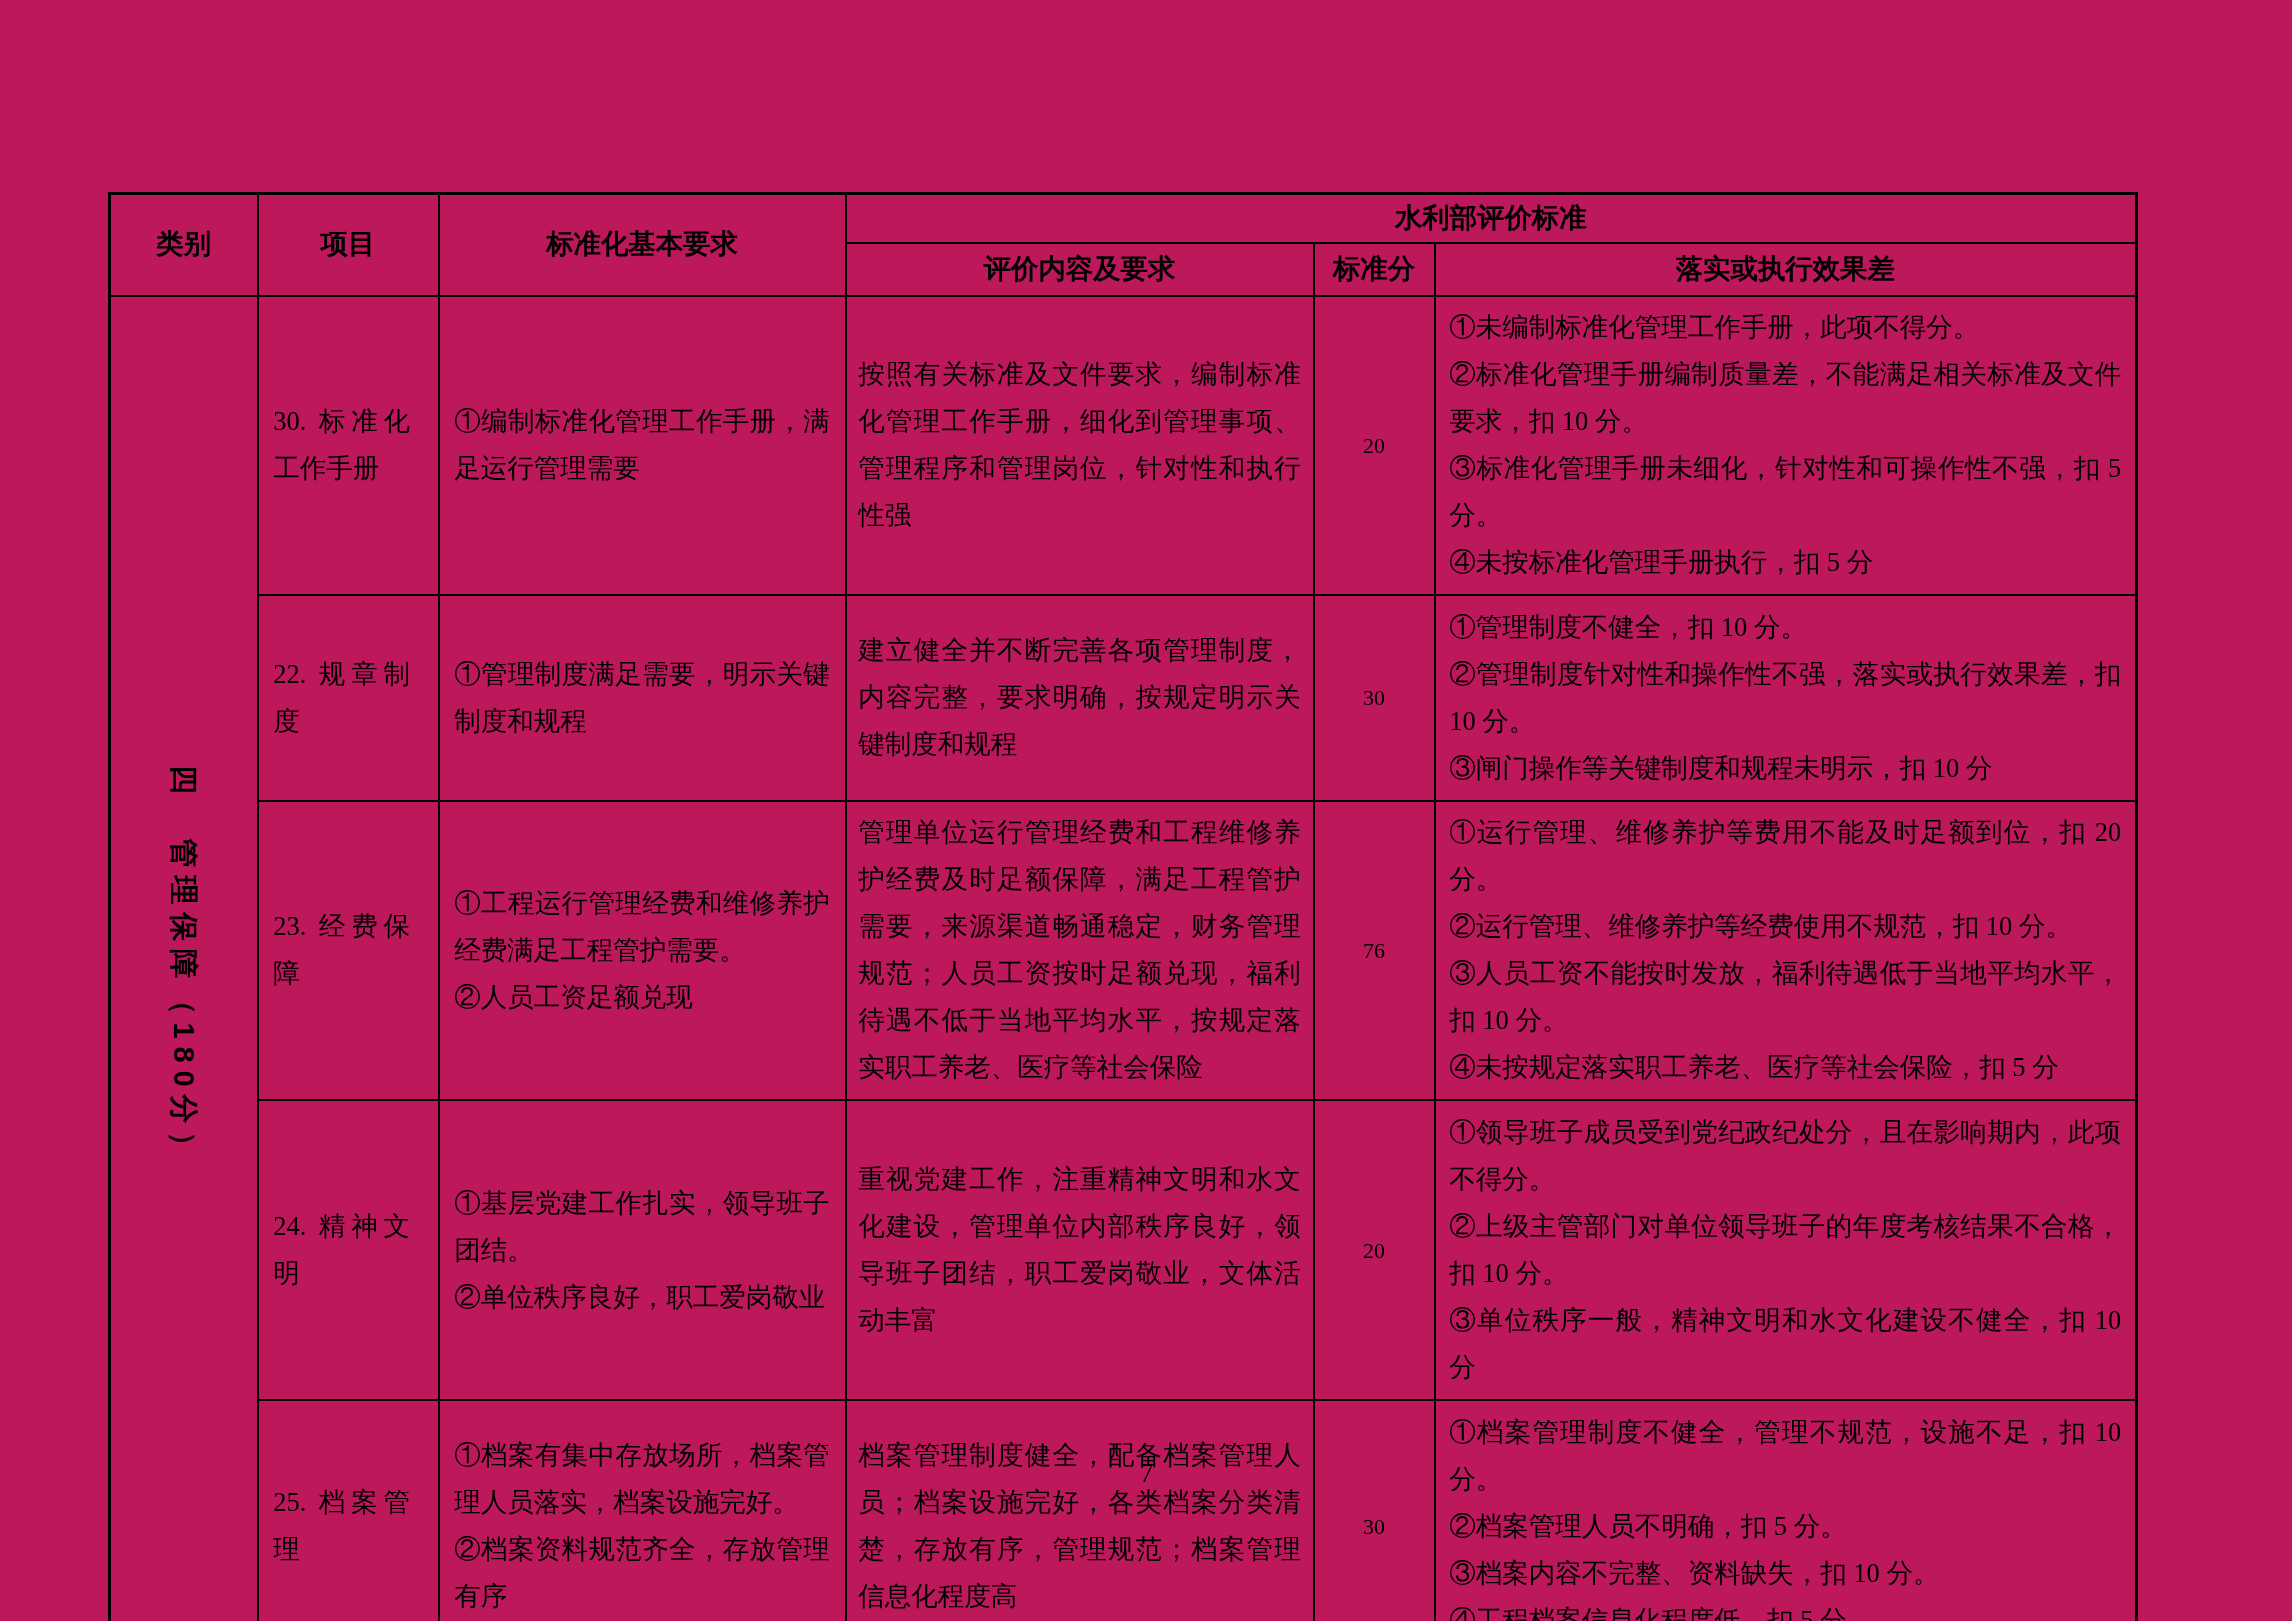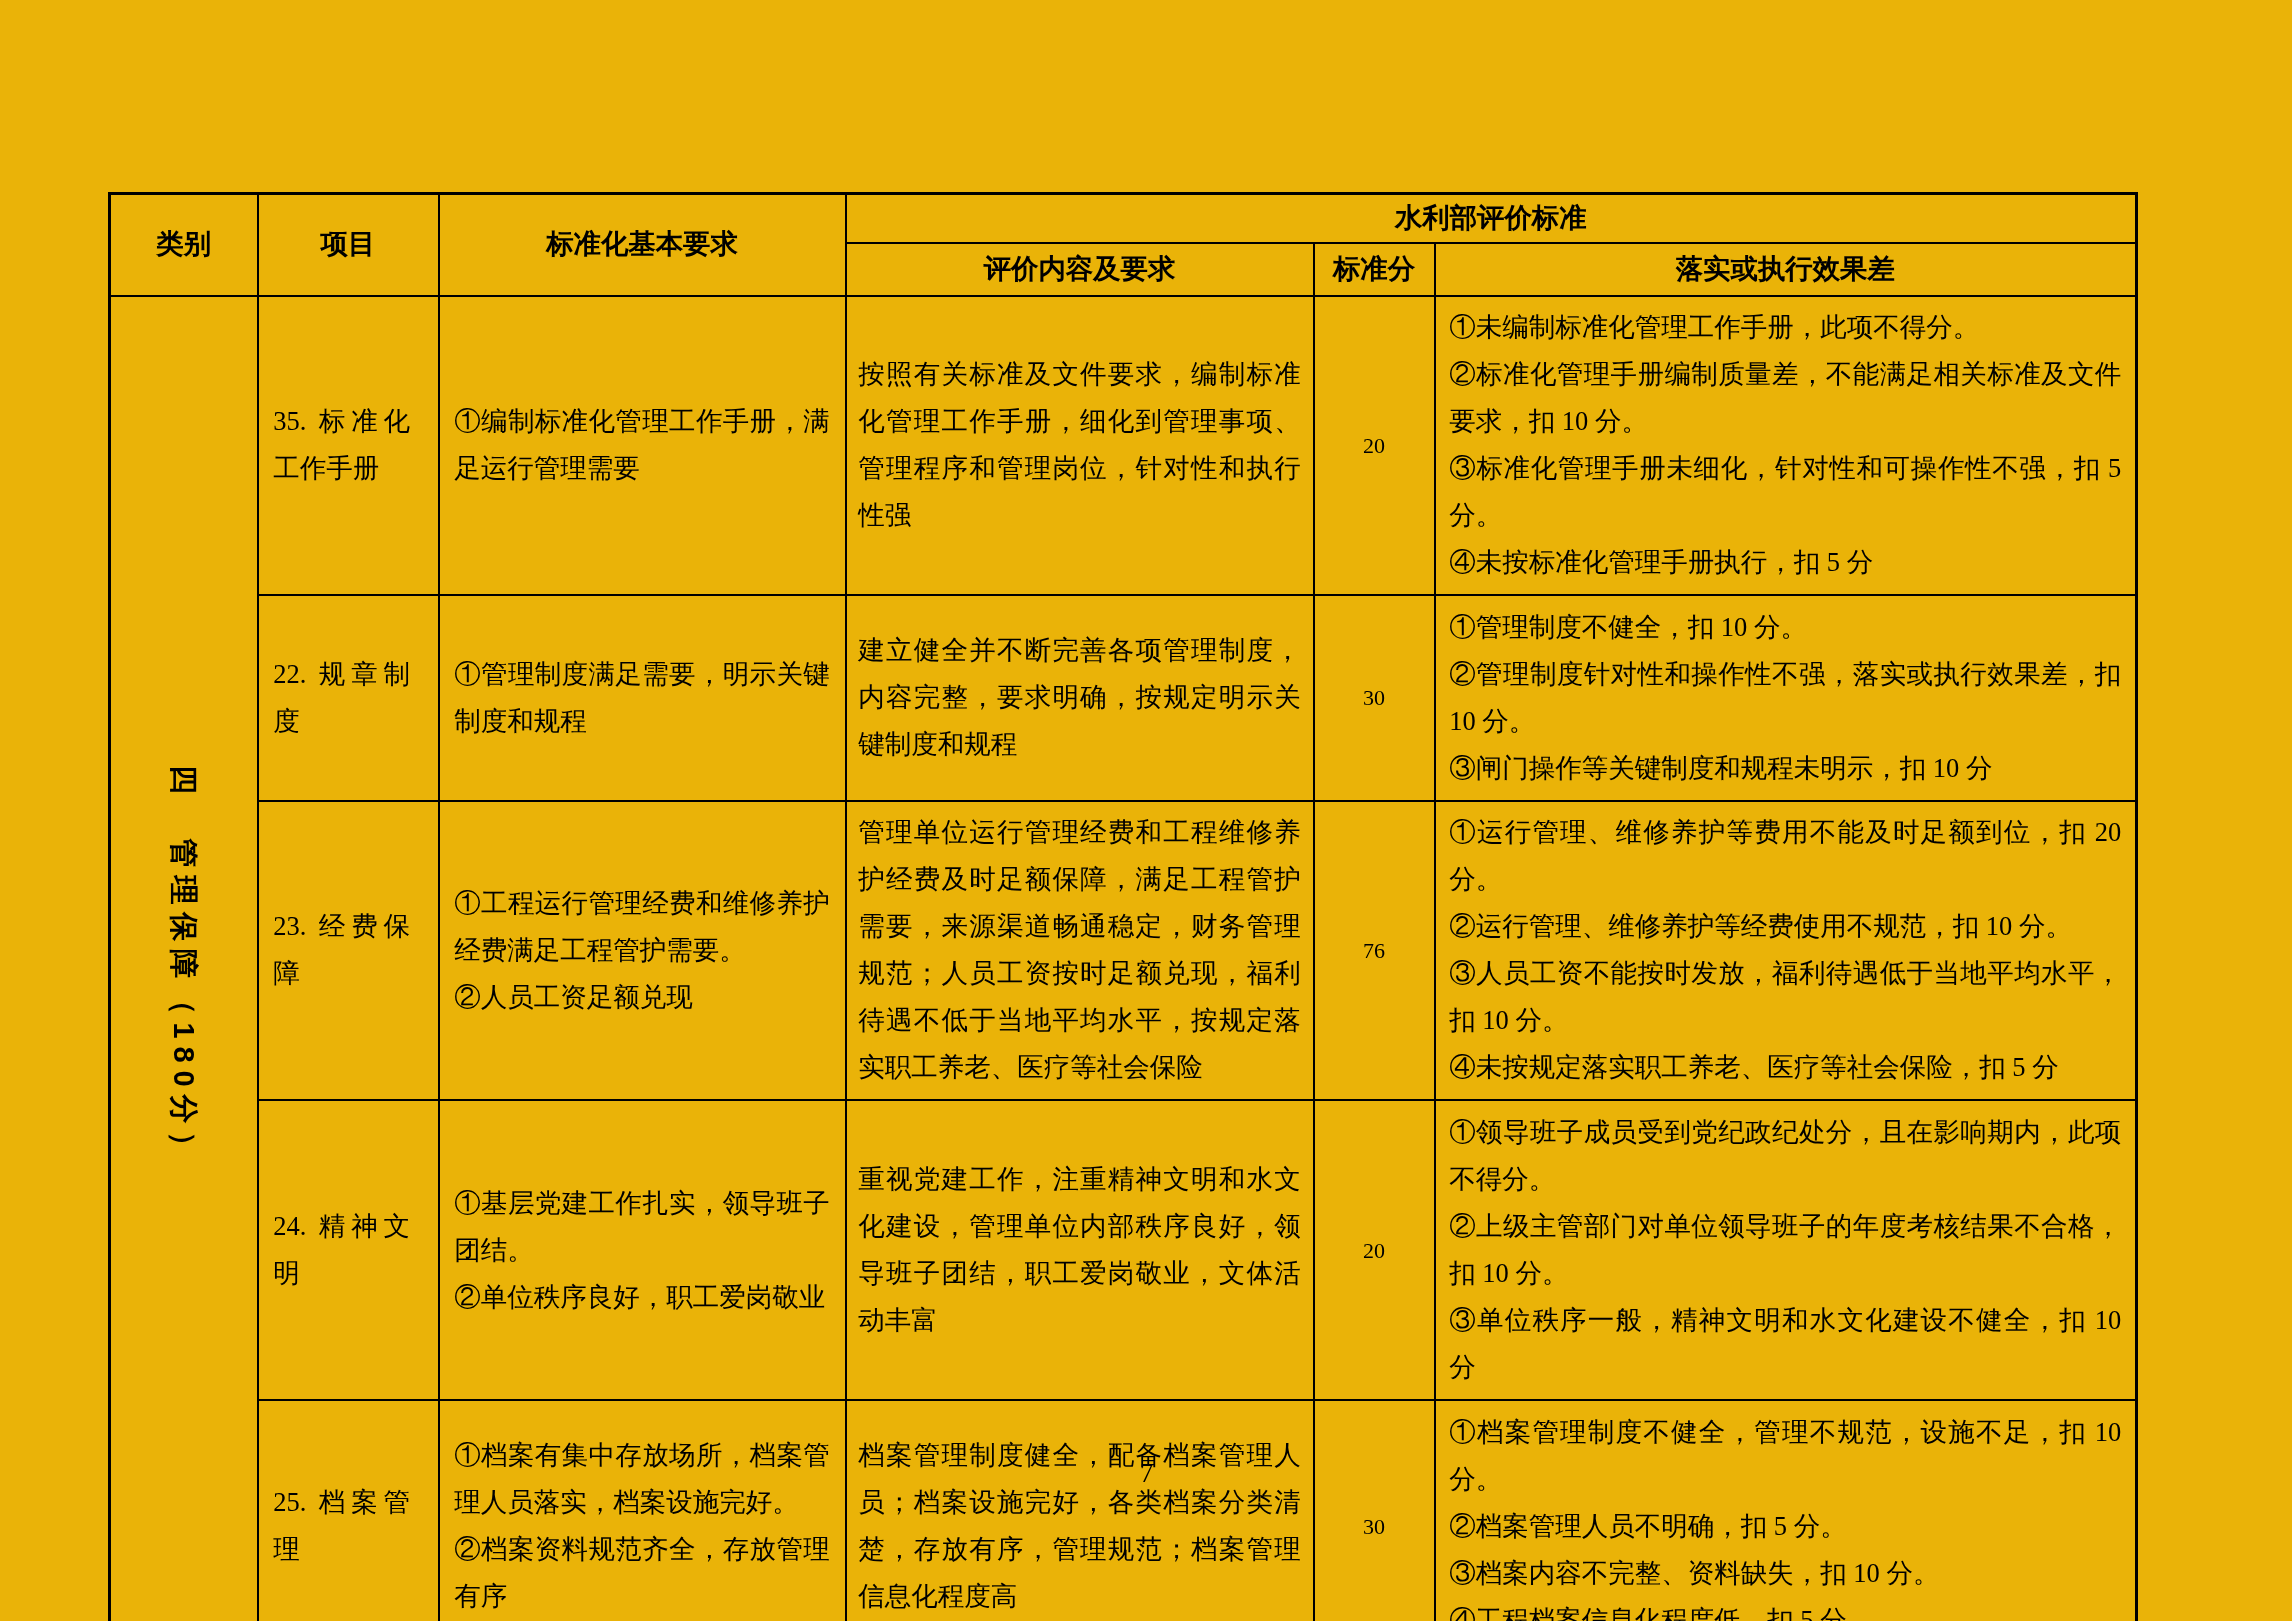--- a/index.html
+++ b/index.html
@@ -3,21 +3,21 @@
 <meta charset="utf-8">
 <style>
   * { margin: 0; padding: 0; box-sizing: border-box; }
   html, body { background: #ffffff; }
   body {
     width: 2293px; height: 1621px;
     font-family: "Liberation Serif", "DejaVu Serif", serif;
     color: #000;
     position: relative;
   }
-  .page { position: relative; width: 2293px; height: 1621px; background: #eab308; }
+  .page { position: relative; width: 2293px; height: 1621px; background: #be185d; }
 
   table.eval {
     position: absolute; left: 108px; top: 192px;
     width: 2026px;
     border-collapse: collapse;
     table-layout: fixed;
     border: 3.9px solid #000;
   }
   table.eval th, table.eval td {
     border: 2px solid #000;
@@ -107,21 +107,21 @@
         <th>评价内容及要求</th>
         <th>标准分</th>
         <th>落实或执行效果差</th>
       </tr>
     </thead>
     <tbody>
       <tr style="height:219px">
         <td rowspan="5" class="cat">
           <span class="vert">四　管理保障（180分）</span>
         </td>
-        <td class="proj">35. 标准化工作手册</td>
+        <td class="proj">30. 标准化工作手册</td>
         <td class="req">①编制标准化管理工作手册，满足运行管理需要</td>
         <td class="content">按照有关标准及文件要求，编制标准化管理工作手册，细化到管理事项、管理程序和管理岗位，针对性和执行性强</td>
         <td class="score">20</td>
         <td class="ind">①未编制标准化管理工作手册，此项不得分。
 ②标准化管理手册编制质量差，不能满足相关标准及文件要求，扣 10 分。
 ③标准化管理手册未细化，针对性和可操作性不强，扣 5 分。
 ④未按标准化管理手册执行，扣 5 分</td>
       </tr>
       <tr style="height:141px">
         <td class="proj">22. 规章制度</td>

